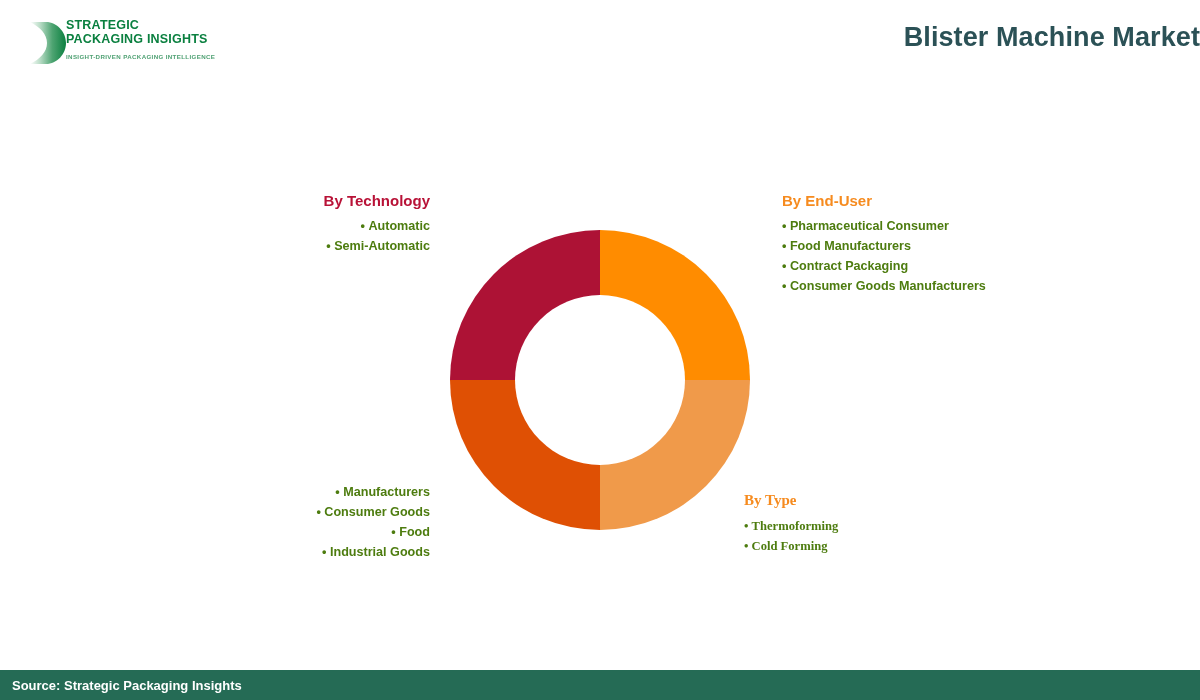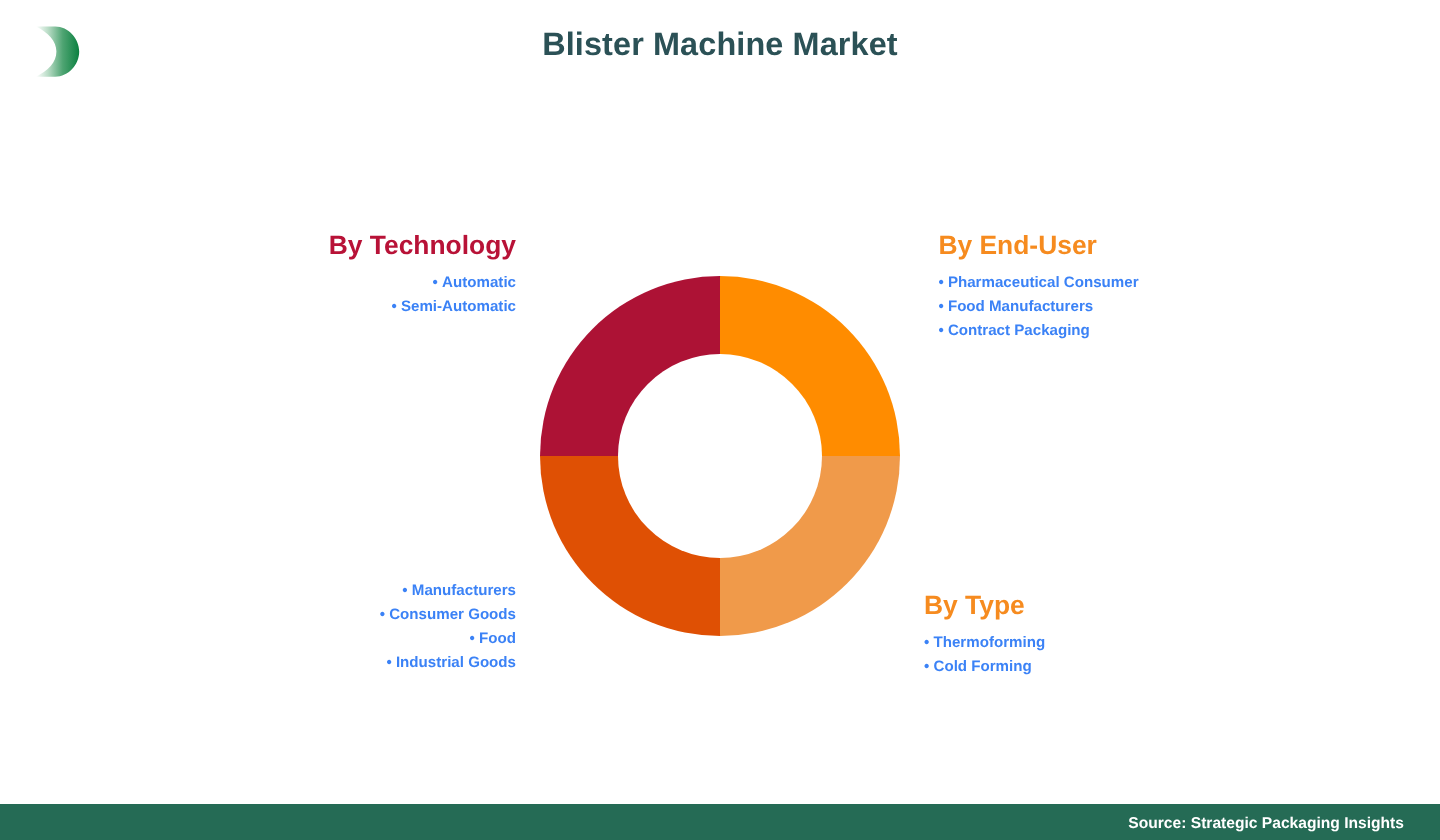--- a/index.html
+++ b/index.html
@@ -53,21 +53,21 @@
     color: #4fa173;
     white-space: nowrap;
   }
 
   
   .page-title {
     position: absolute;
     top: 22px;
     left: 0;
     width: 1200px;
-    text-align: center;
+    text-align: right;
     font-size: 27px;
     font-weight: bold;
     color: #2b5156;
     letter-spacing: 0.1px;
   }
 
   
   .donut-wrap {
     position: absolute;
     left: 450px;
@@ -75,64 +75,64 @@
     width: 300px;
     height: 300px;
   }
   .donut-wrap svg { display: block; }
 
   
   .seg {
     position: absolute;
   }
   .seg-title {
-    font-size: 22px;
+    font-size: 15px;
     font-weight: bold;
     margin-bottom: 7px;
     white-space: nowrap;
   }
   .seg-list {
     list-style: none;
     margin: 0;
     padding: 0;
   }
   .seg-list li {
     font-size: 12.6px;
     font-weight: bold;
-    color: #3b82f6;
+    color: #4d7c0f;
     line-height: 20px;
     white-space: nowrap;
   }
   .seg-list li::before {
     content: "\2022\00a0";
   }
 
   .seg-right .seg-title,
   .seg-right .seg-list li { text-align: left; }
   .seg-left  .seg-title,
   .seg-left  .seg-list li { text-align: right; }
 
   #seg-technology  { left: 200px; top: 192px; width: 230px; }
   #seg-enduser     { left: 782px; top: 192px; width: 320px; }
   #seg-application { left: 200px; top: 482px; width: 230px; }
-  #seg-type        { left: 770px; top: 492px; width: 320px; }
+  #seg-type        { left: 744px; top: 492px; width: 320px; font-family: Liberation Serif, serif; }
 
   
   .footer {
     position: absolute;
     left: 0;
     bottom: 0;
     width: 1200px;
     height: 30px;
     background: #256b55;
     display: flex;
     align-items: center;
-    justify-content: flex-end;
+    justify-content: flex-start;
     box-sizing: border-box;
-    padding: 0 30px;
+    padding: 0 12px;
   }
   .footer span {
     color: #ffffff;
     font-size: 13px;
     font-weight: bold;
     white-space: nowrap;
   }
 </style>
 </head>
 <body>
@@ -144,20 +144,25 @@
         <linearGradient id="chevGrad" x1="0" y1="0" x2="1" y2="0">
           <stop offset="0%" stop-color="#ffffff"></stop>
           <stop offset="28%" stop-color="#b9dcc6"></stop>
           <stop offset="62%" stop-color="#4ea472"></stop>
           <stop offset="100%" stop-color="#0b8040"></stop>
         </linearGradient>
       </defs>
       <path d="M4,8 L20,8 C31,8 40,18 40,29 C40,40 31,50 20,50 L4,50 C14,45 21,38 21,29 C21,20 14,13 4,8 Z" fill="url(#chevGrad)"></path>
     </svg>
   </div>
+  <div class="logo-text">
+    <div class="logo-line1">STRATEGIC</div>
+    <div class="logo-line2">PACKAGING INSIGHTS</div>
+    <div class="logo-tag">INSIGHT-DRIVEN PACKAGING INTELLIGENCE</div>
+  </div>
 </div>
 
 <div class="page-title">Blister Machine Market</div>
 
 <div class="donut-wrap">
   <svg width="300" height="300" viewBox="0 0 300 300">
 
     <path d="M150,150 L150,0 A150,150 0 0 1 300,150 Z" fill="#ff8c00"></path>
 
     <path d="M150,150 L300,150 A150,150 0 0 1 150,300 Z" fill="#f09a4a"></path>
@@ -177,20 +182,21 @@
     <li>Semi-Automatic</li>
   </ul>
 </div>
 
 <div class="seg seg-right" id="seg-enduser">
   <div class="seg-title" style="color:#f68b1f">By End-User</div>
   <ul class="seg-list">
     <li>Pharmaceutical Consumer</li>
     <li>Food Manufacturers</li>
     <li>Contract Packaging</li>
+    <li>Consumer Goods Manufacturers</li>
   </ul>
 </div>
 
 <div class="seg seg-left" id="seg-application">
   <ul class="seg-list">
     <li>Manufacturers</li>
     <li>Consumer Goods</li>
     <li>Food</li>
     <li>Industrial Goods</li>
   </ul>

